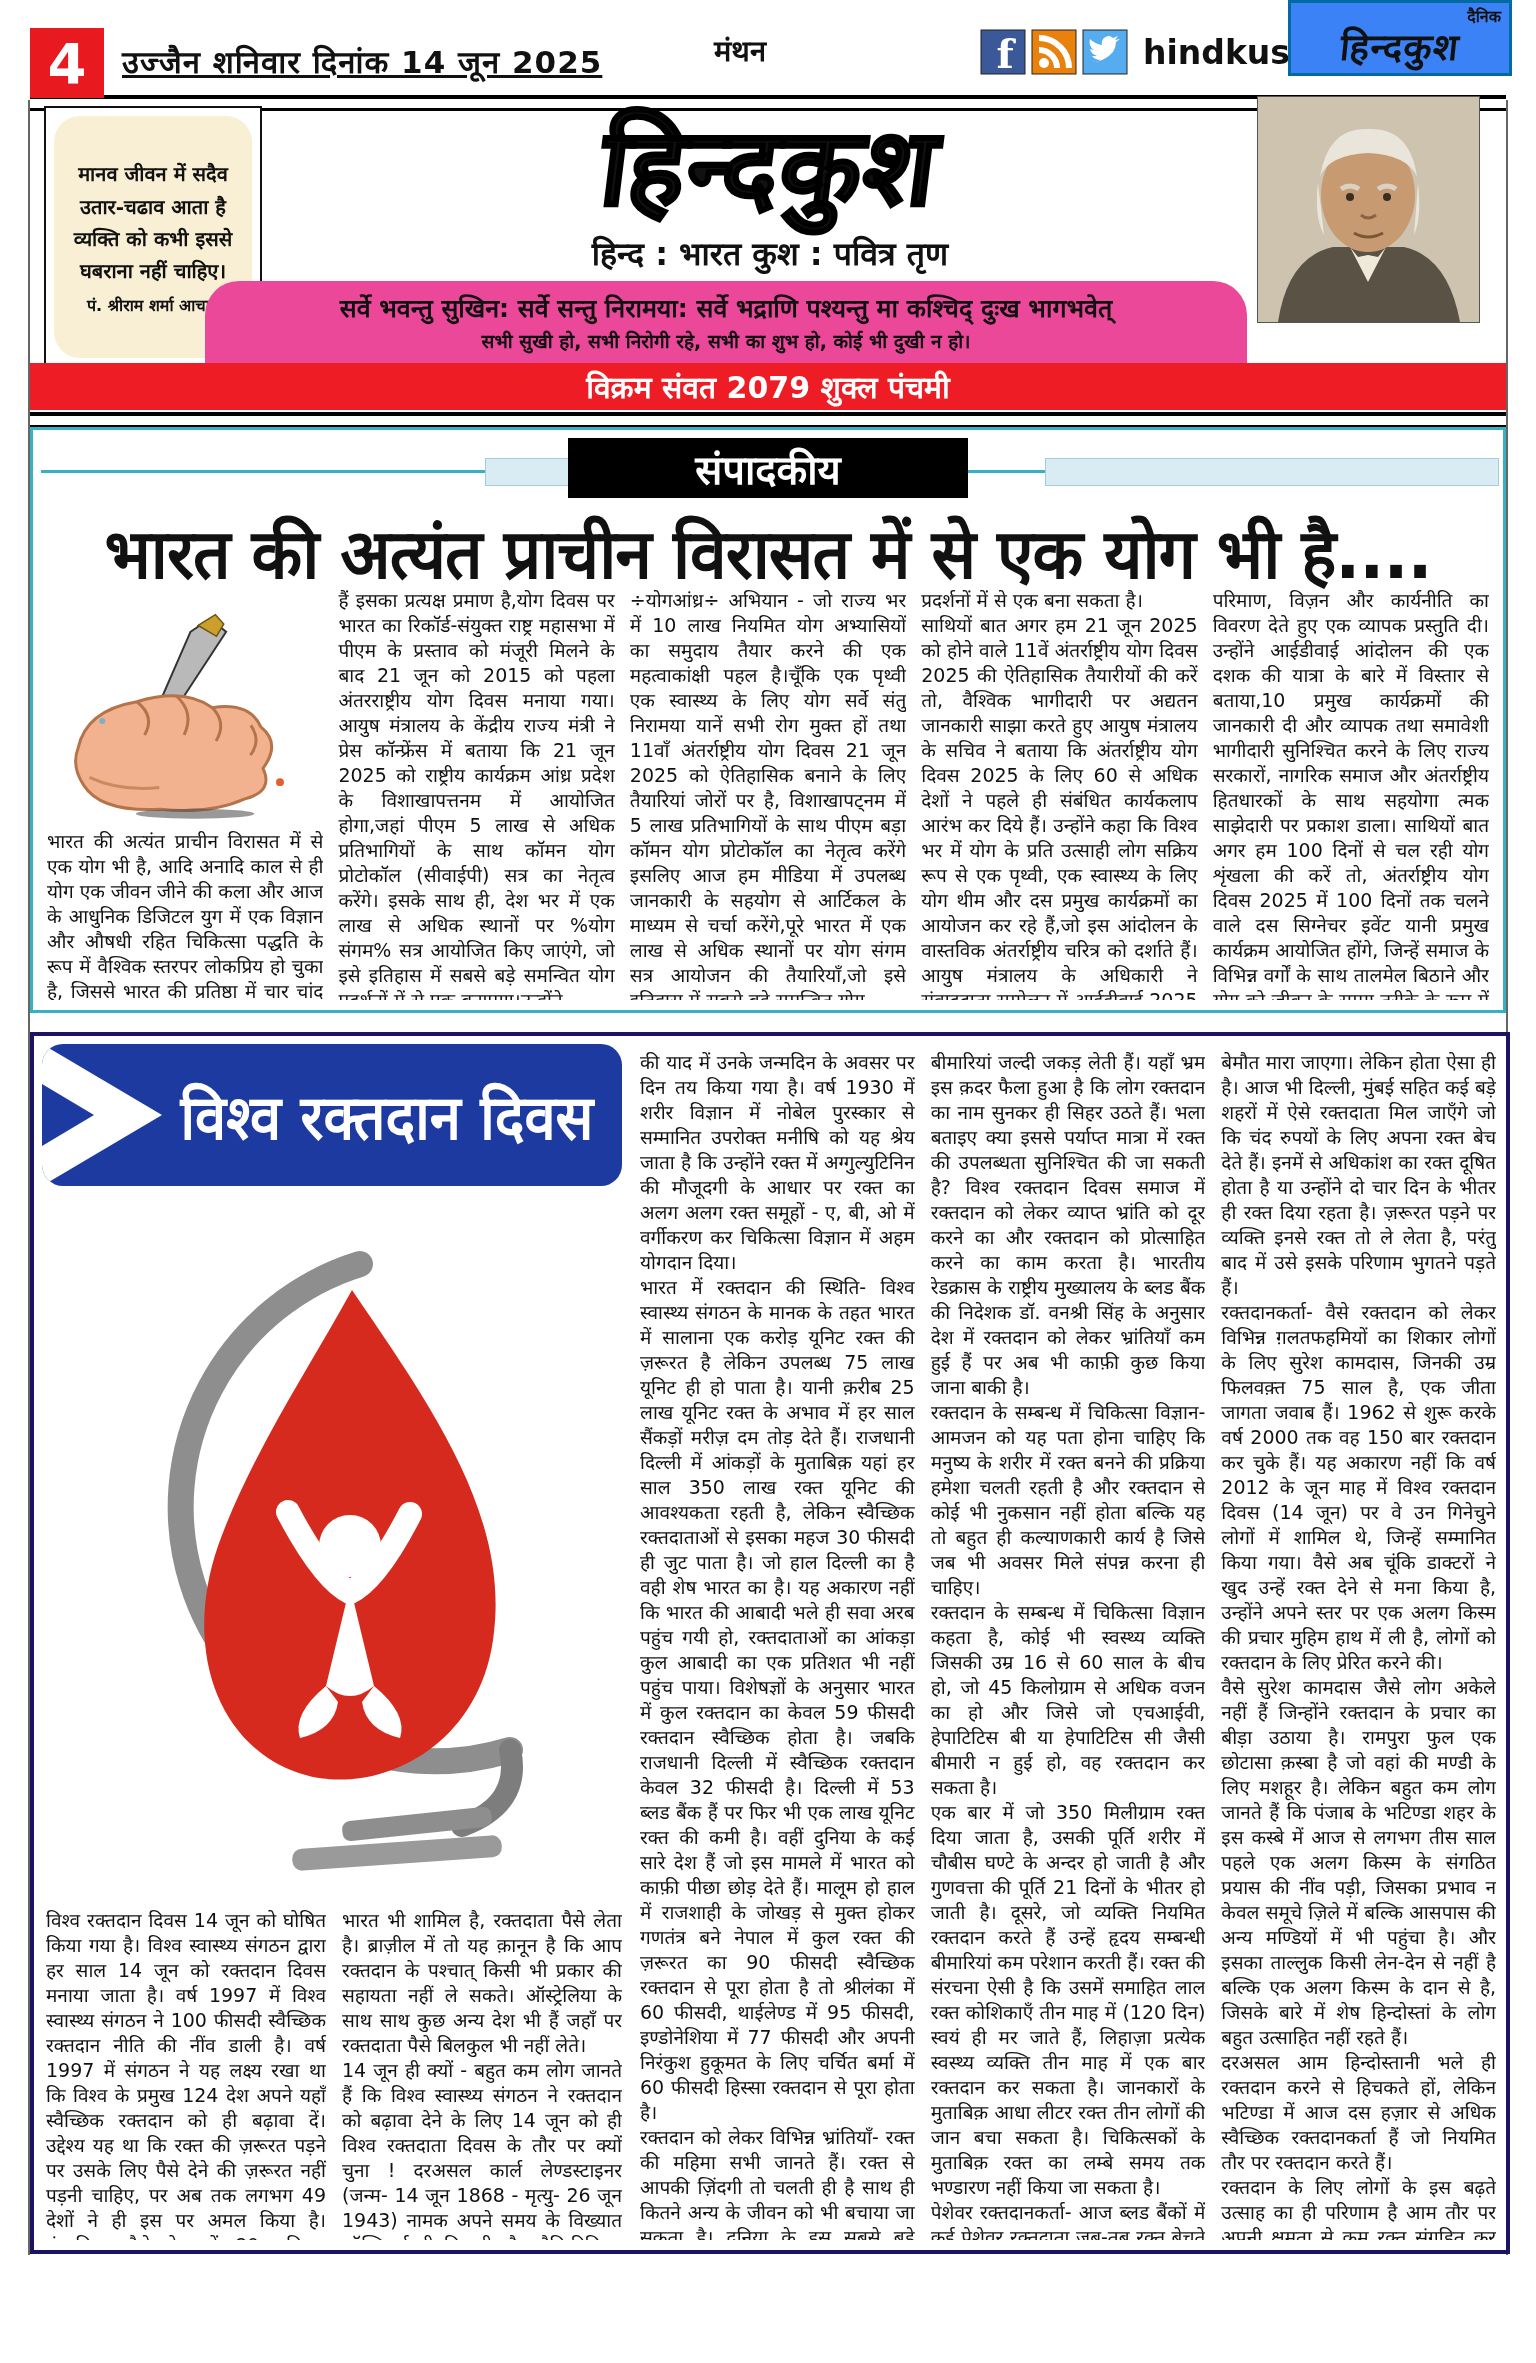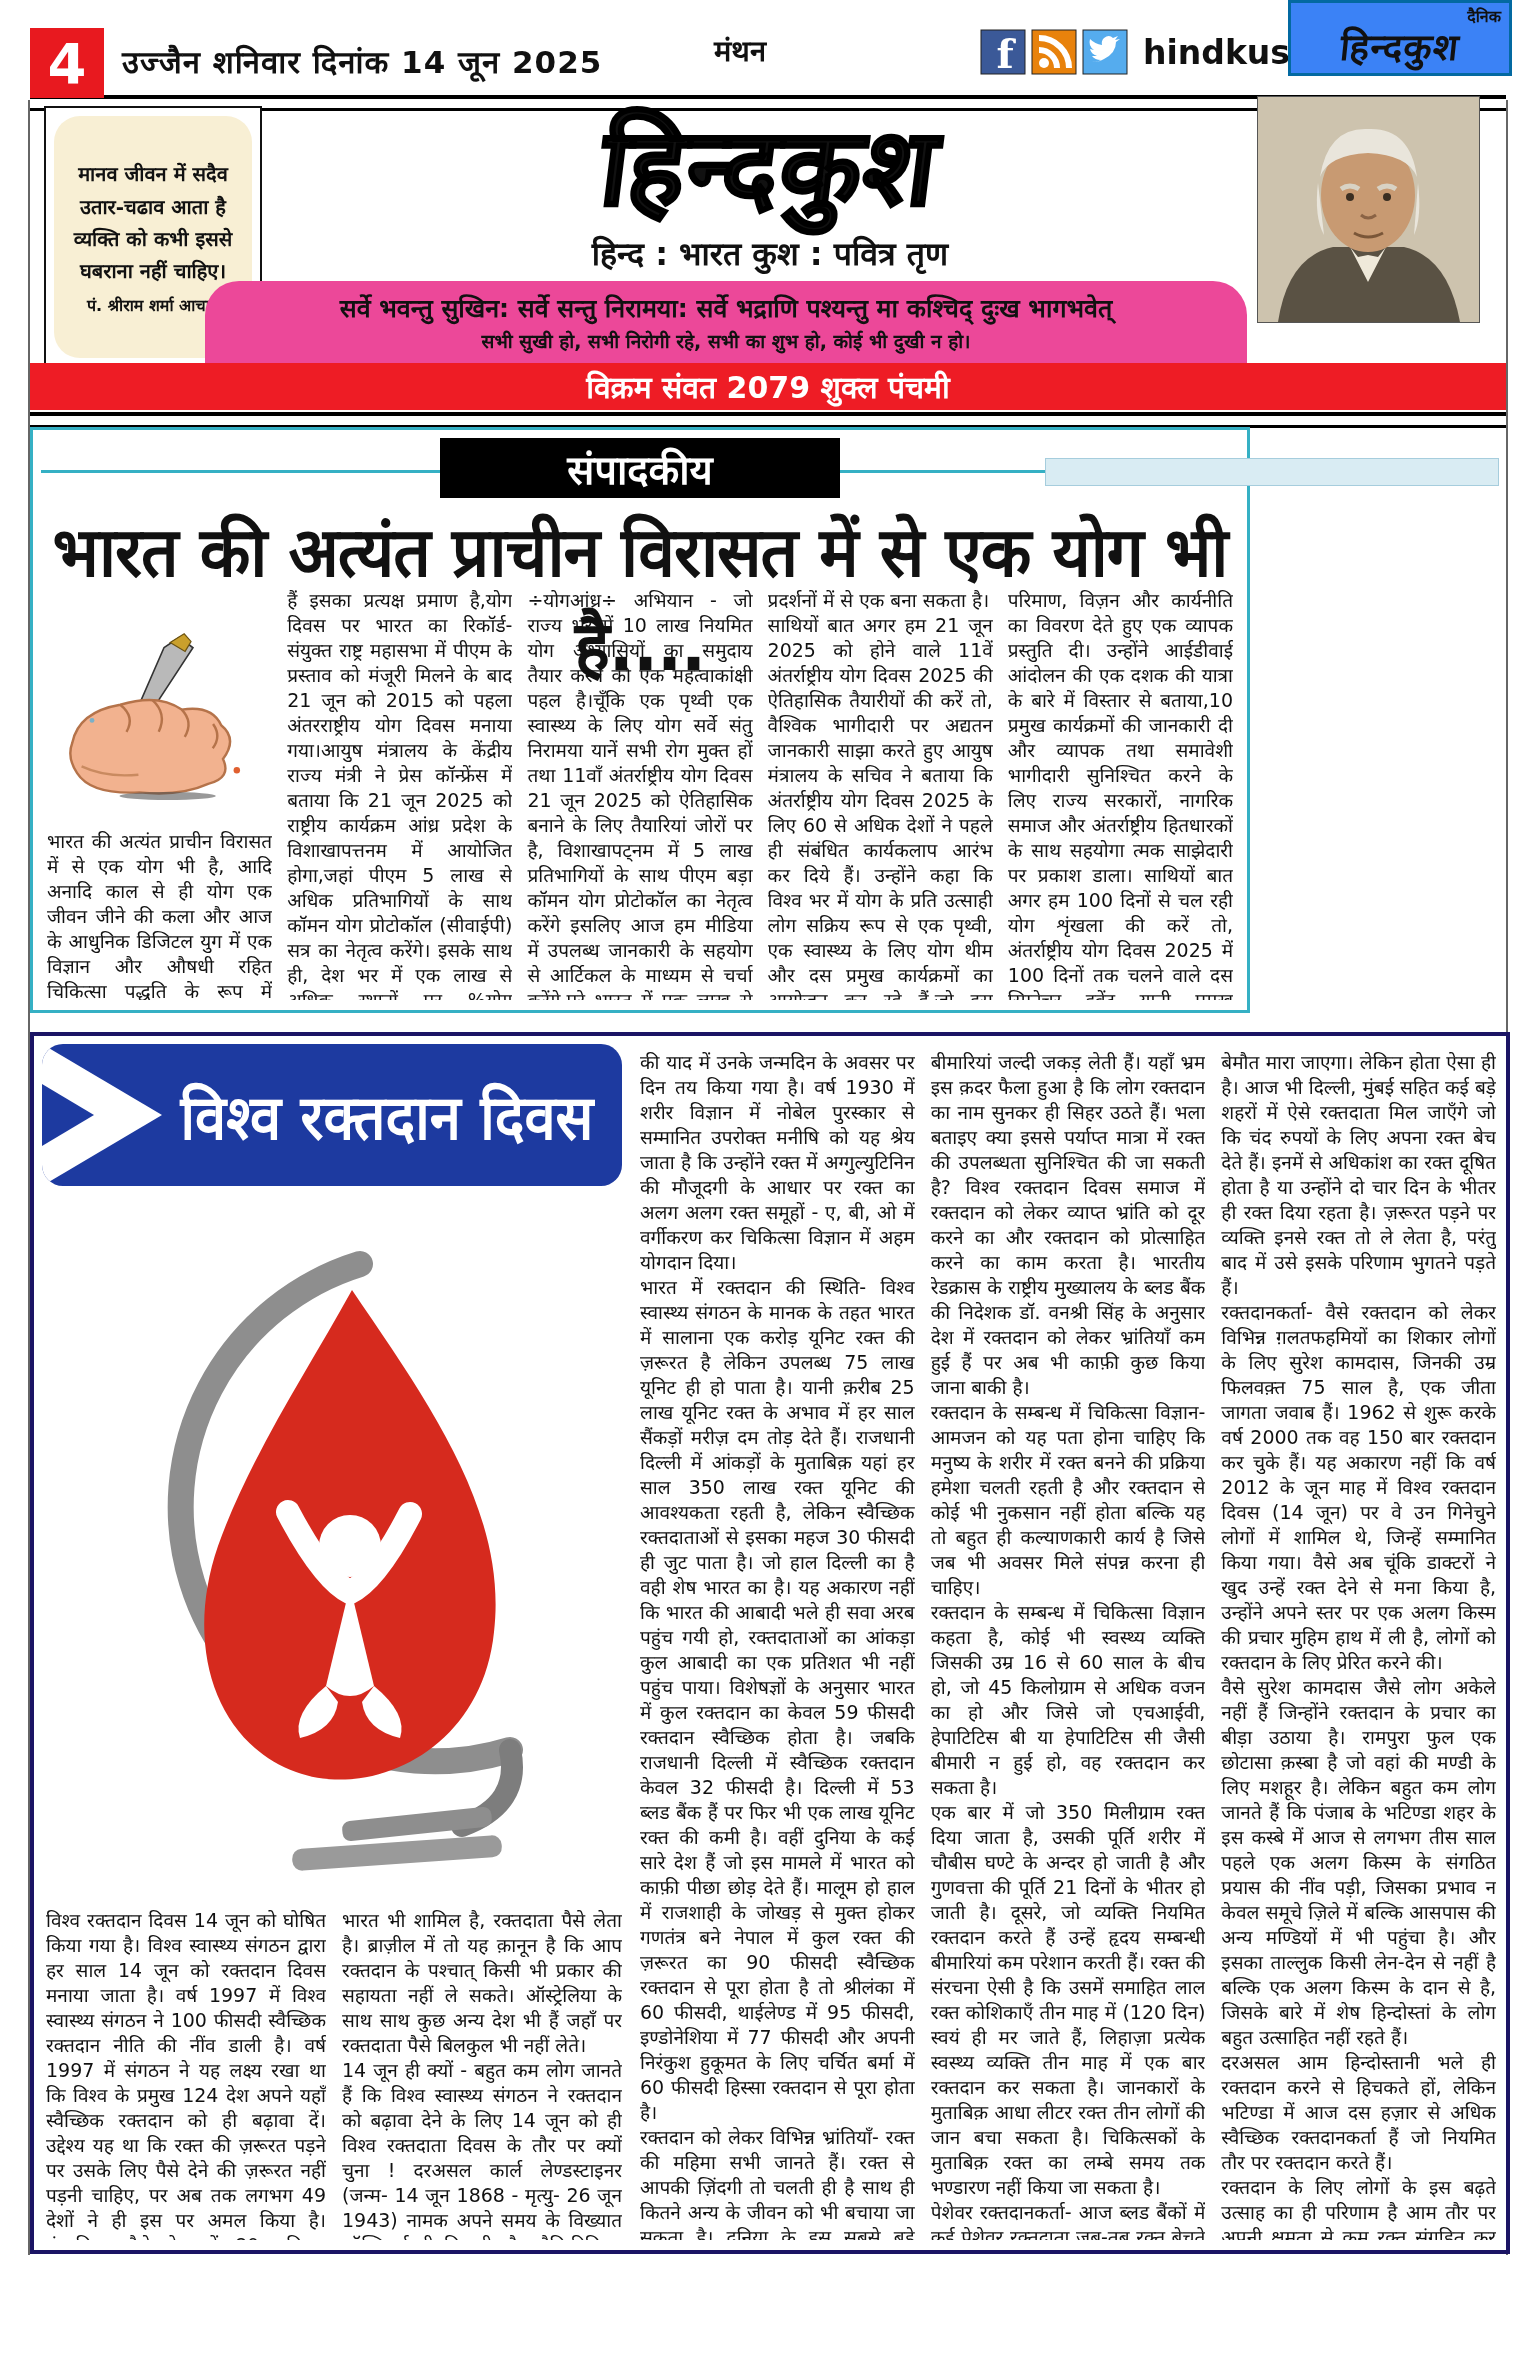--- a/index.html
+++ b/index.html
@@ -2,21 +2,21 @@
 <html><head>
 <meta charset="utf-8">
 <style>
   html,body{margin:0;padding:0;background:#e9e9e9;}
   #page{position:relative;width:1536px;height:2363px;background:#fff;margin:0 auto;
         font-family:"DejaVu Sans","Liberation Sans",sans-serif;color:#111;overflow:hidden;}
   .abs{position:absolute;}
   
   .page-num{left:30px;top:28px;width:74px;height:70px;background:#e8191f;color:#fff;
             display:flex;align-items:center;justify-content:center;font-size:56px;font-weight:900;z-index:5;}
-  .dateline{left:122px;top:40px;font-size:31px;font-weight:700;letter-spacing:1px;}
+  .dateline{left:122px;top:40px;font-size:31px;font-weight:700;letter-spacing:1px;text-decoration:underline;}
   .section-name{left:610px;top:30px;width:260px;text-align:center;font-size:29px;font-weight:800;}
   .social-row{left:980px;top:28px;height:48px;display:flex;align-items:center;gap:5px;}
   .icon-sq{width:46px;height:46px;display:block;}
   .website{font-size:33px;font-weight:700;margin-left:10px;}
   .brand-box{left:1288px;top:0;width:218px;height:70px;border:3px solid #0369a1;background:#3b82f6;}
   .brand-box .daily{position:absolute;right:8px;top:2px;font-size:16px;font-weight:700;}
   .brand-box .bname{position:absolute;left:0;right:0;bottom:2px;text-align:center;font-size:37px;font-weight:900;
                     transform:skewX(-6deg);letter-spacing:1px;}
   .rule{left:30px;width:1476px;height:9px;border-top:4px solid #000;border-bottom:3px solid #000;}
   .rail{top:100px;width:2px;height:2155px;background:#666;}
@@ -31,21 +31,21 @@
               -webkit-text-stroke:3px #000;letter-spacing:2px;}
   .brand-tagline{font-size:32px;font-weight:700;margin-top:8px;}
   .portrait{left:1257px;top:96px;width:221px;height:225px;border:1px solid #555;background:#d6cdbb;}
   .shloka{left:205px;top:281px;width:1042px;height:82px;background:#ec4899;border-radius:34px 34px 0 0;
           display:flex;flex-direction:column;justify-content:center;text-align:center;}
   .shloka .l1{font-size:25px;font-weight:800;}
   .shloka .l2{font-size:19px;font-weight:800;margin-top:4px;}
   .calendar{left:30px;top:363px;width:1476px;height:47px;background:#ee1c25;color:#ffffff;display:flex;
             align-items:center;justify-content:center;font-size:30px;font-weight:700;}
   
-  .edit-box{left:30px;top:427px;width:1220px;height:586px;border:3px solid #35b0c4;background:#fff;box-sizing:border-box;}
+  .edit-box{left:30px;top:427px;width:1476px;height:586px;border:3px solid #35b0c4;background:#fff;box-sizing:border-box;}
   .kicker-line{position:absolute;left:8px;right:8px;top:40px;height:3px;background:#35b0c4;}
   .kicker-bar{position:absolute;top:28px;height:26px;background:#d9ecf3;border:1px solid #a6cddd;}
   .kb-left{left:452px;width:205px;}
   .kb-right{left:1012px;width:452px;}
   .kicker-box{position:absolute;left:50%;transform:translateX(-50%);top:8px;width:400px;height:60px;background:#000;
               color:#fff;display:flex;align-items:center;justify-content:center;font-size:40px;font-weight:800;}
   .headline{position:absolute;left:0;right:0;top:76px;text-align:center;font-size:66px;font-weight:900;
             letter-spacing:-1px;transform:scaleY(1.04);}
   .ed-cols{position:absolute;left:14px;right:14px;top:158px;bottom:10px;display:flex;gap:15px;overflow:hidden;}
   .body-col{flex:1;font-size:19px;line-height:25px;text-align:justify;white-space:pre-line;overflow:hidden;}

